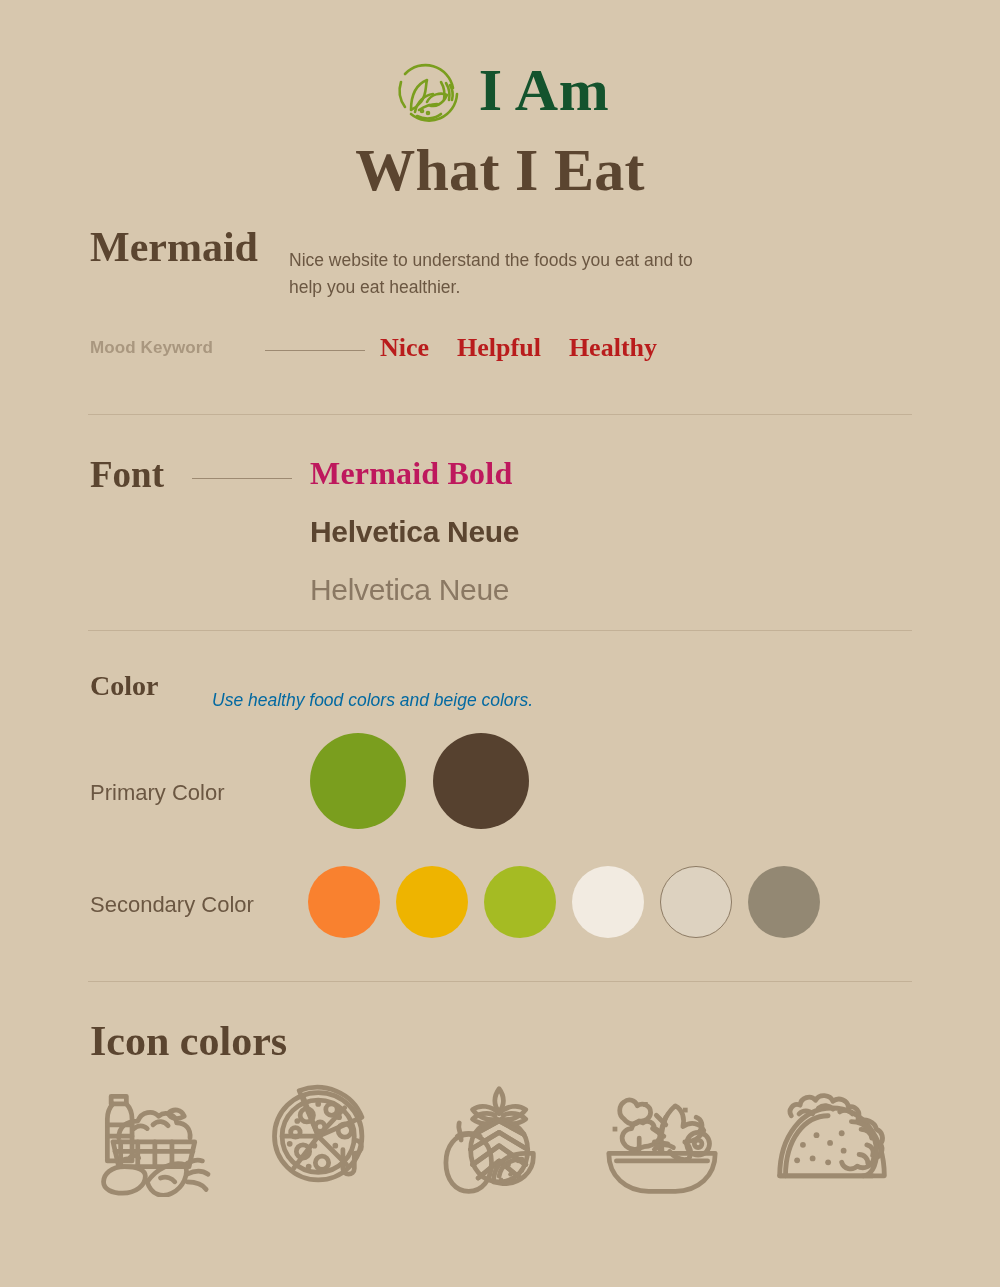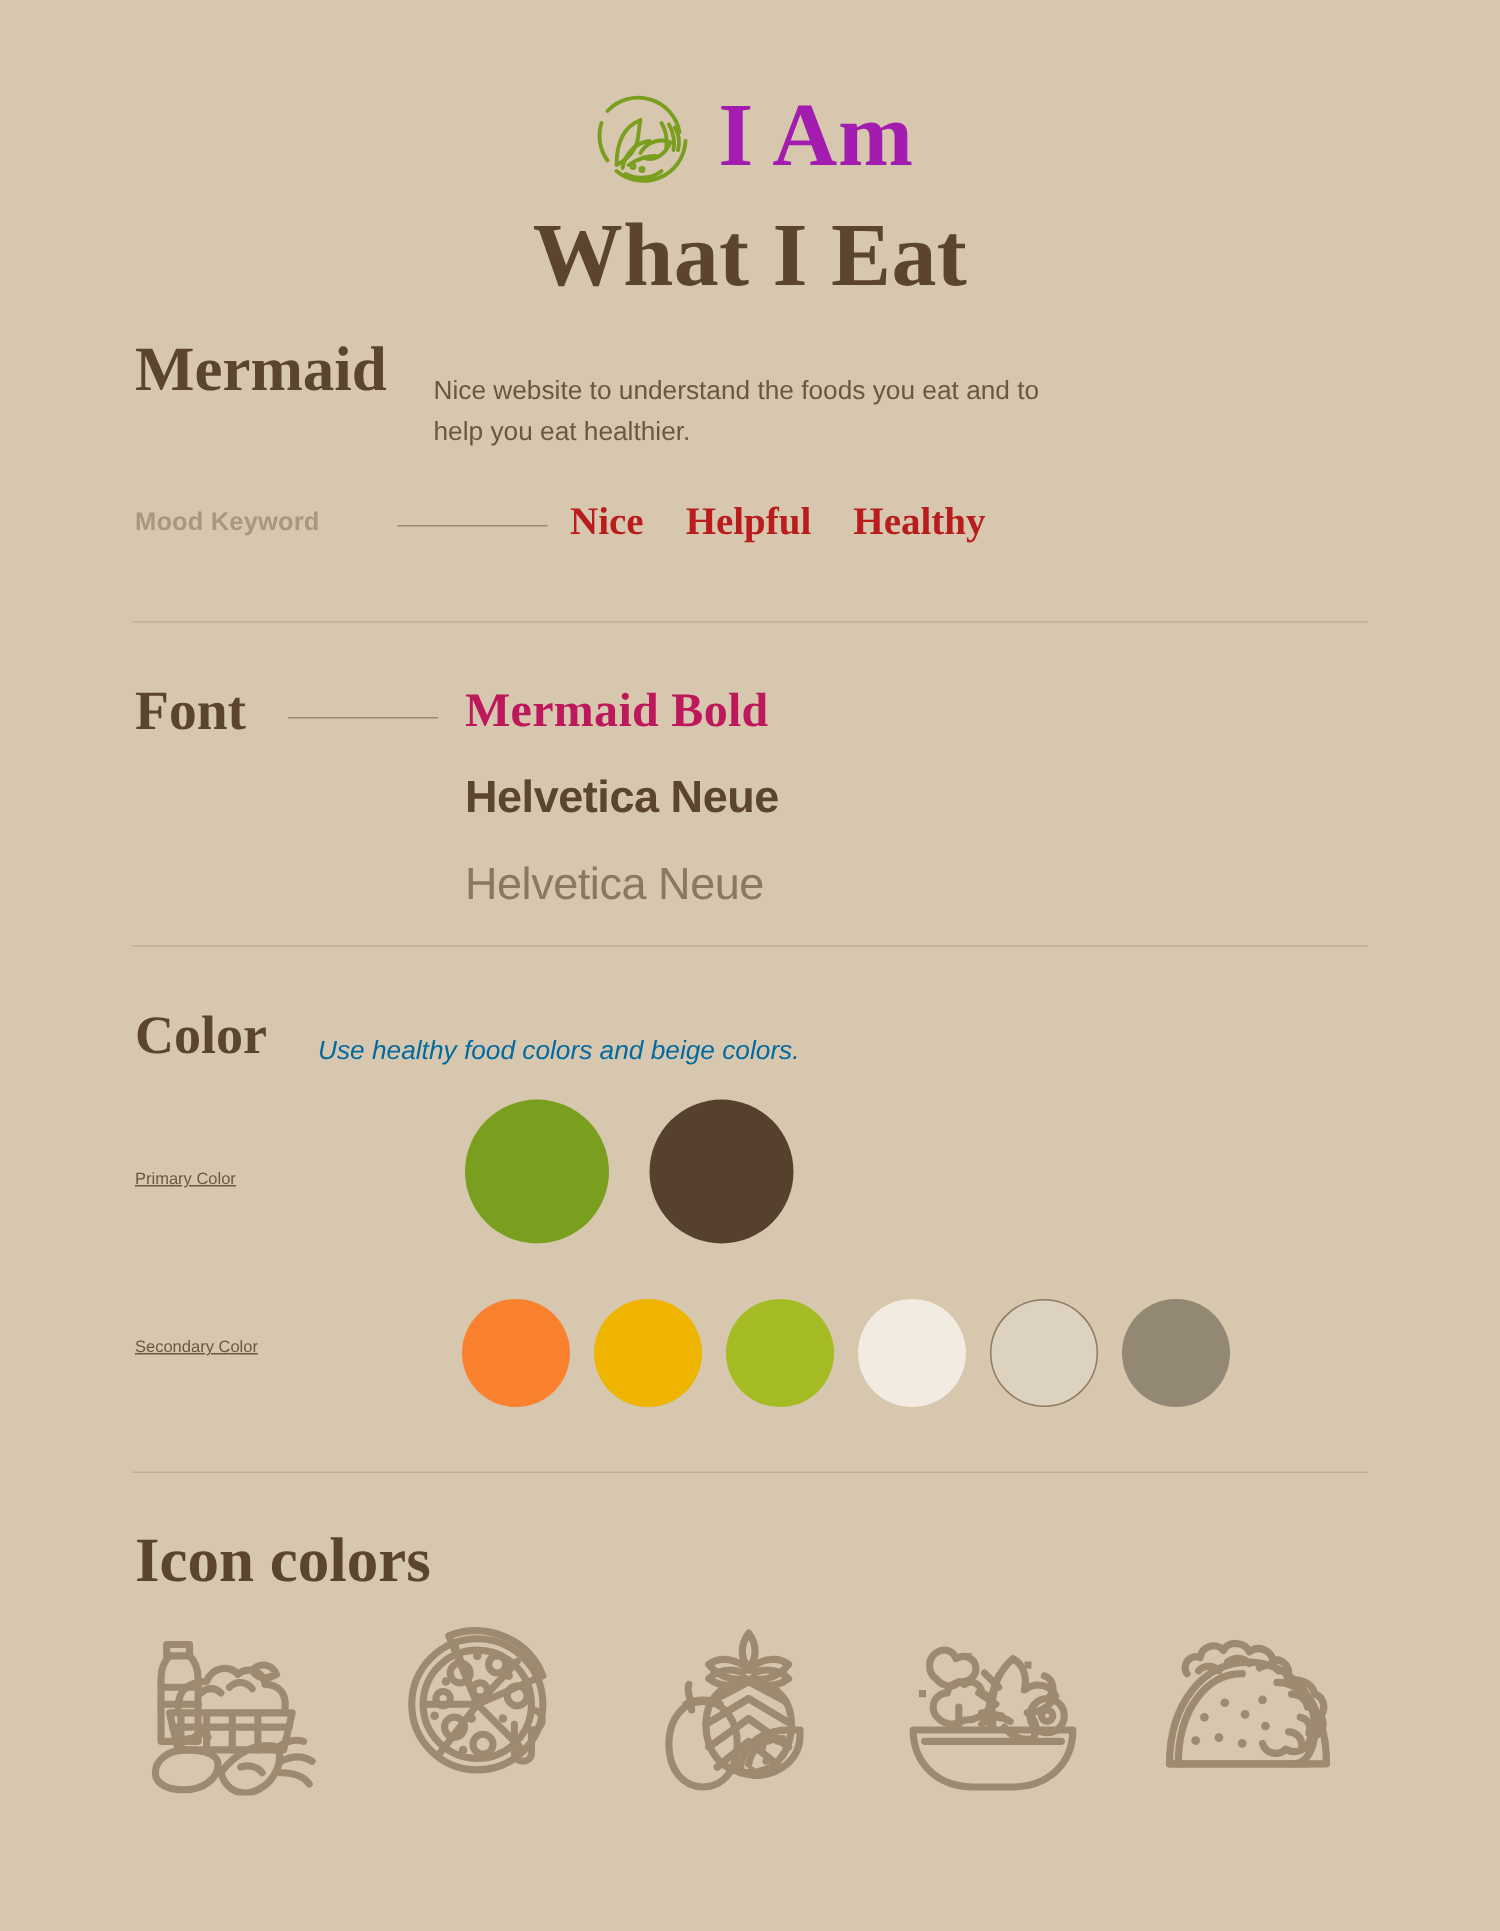--- a/index.html
+++ b/index.html
@@ -40,21 +40,21 @@
     width: 72px;
     height: 72px;
     flex: 0 0 auto;
     display: block;
   }
   .logo-word-1 {
     font-family: "Liberation Serif", serif;
     font-weight: bold;
     font-size: 60px;
     line-height: 1;
-    color: #a21caf;
+    color: #14532d;
     letter-spacing: 0.5px;
   }
   .logo-word-2 {
     font-family: "Liberation Serif", serif;
     font-weight: bold;
     font-size: 60px;
     line-height: 1;
     color: #5b4530;
     margin-top: 12px;
     letter-spacing: 0.3px;
@@ -171,36 +171,35 @@
     letter-spacing: -0.3px;
   }
 
   .divider-2 { top: 630px; }
 
   
   .color-title {
     position: absolute;
     left: 90px;
     top: 672px;
-    font-size: 36px;
+    font-size: 28px;
   }
   .color-desc {
     position: absolute;
     left: 212px;
     top: 690px;
     font-size: 17.5px;
     color: #0369a1;
     font-style: italic;
   }
   .color-row-label {
     position: absolute;
     left: 90px;
-    font-size: 11px;
+    font-size: 22px;
     color: #6b5742;
-    text-decoration: underline;
   }
   .label-primary { top: 780px; }
   .label-secondary { top: 892px; }
 
   .swatch-row {
     position: absolute;
     display: flex;
     align-items: center;
   }
   .swatch-row-primary {

